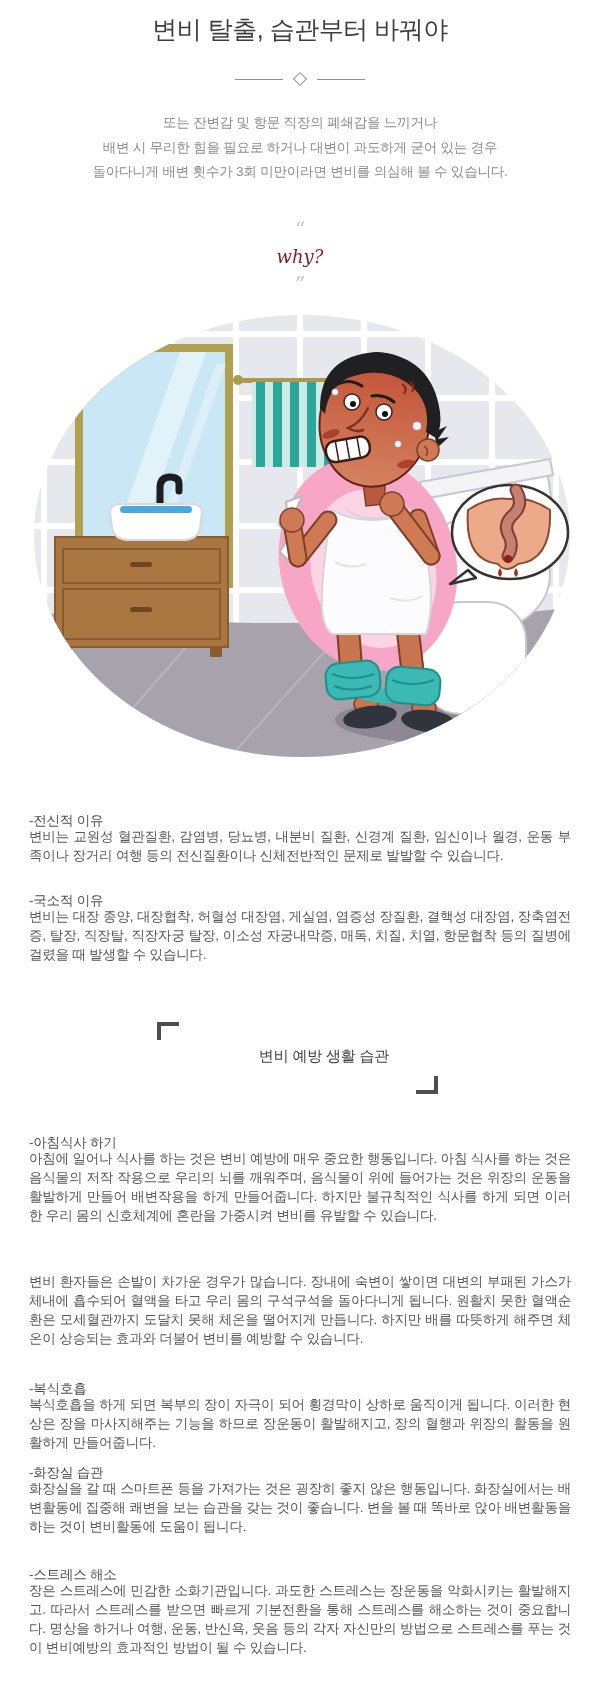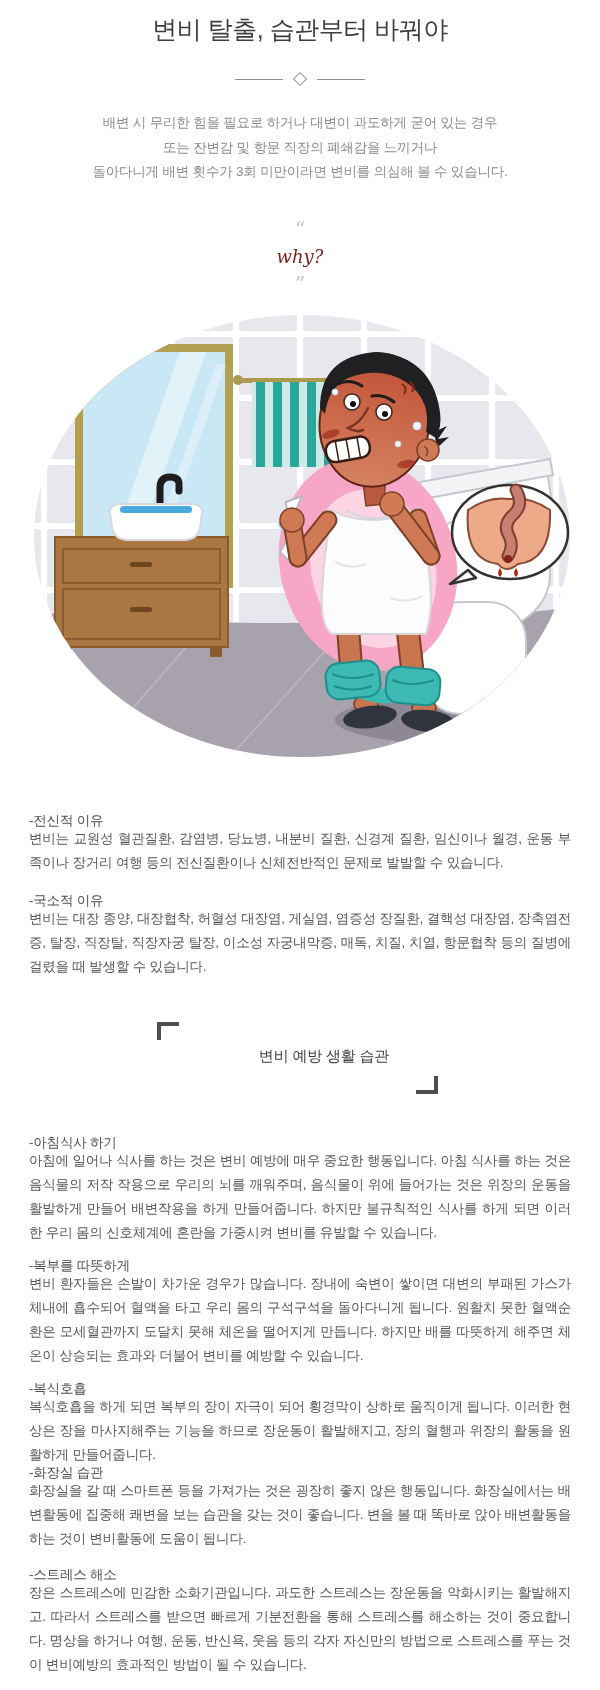--- a/index.html
+++ b/index.html
@@ -7,21 +7,21 @@
         font-family:"Liberation Sans","DejaVu Sans",sans-serif;}
   .center{position:absolute;left:0;width:600px;text-align:center;}
   .title{font-size:25px;font-weight:normal;color:#3e3e3e;letter-spacing:-0.5px;}
   .divider{position:absolute;top:74px;left:0;width:600px;display:flex;align-items:center;justify-content:center;}
   .divider .line{width:48px;height:1px;background:#8f8f8f;}
   .divider .diamond{width:8px;height:8px;border:1px solid #8f8f8f;transform:rotate(45deg);margin:0 12px;background:#fff;}
   .intro{font-size:13.5px;color:#8c8c8c;line-height:24.5px;letter-spacing:-0.2px;}
   .q{font-family:"DejaVu Serif","Liberation Serif",serif;color:#c6c6c6;font-size:21px;line-height:1;}
   .why{font-family:"DejaVu Serif","Liberation Serif",serif;font-style:italic;font-size:18px;color:#7f1d1d;}
   .sec-head{position:absolute;left:29px;width:542px;font-size:13.5px;color:#4f4f4f;letter-spacing:-0.2px;margin-top:8px;}
-  .sec-body{position:absolute;left:29px;width:542px;font-size:13.5px;color:#575757;line-height:24px;
+  .sec-body{position:absolute;left:29px;width:542px;font-size:13.5px;color:#575757;line-height:19px;
             text-align:justify;letter-spacing:-0.2px;}
   .bracket-tl{position:absolute;top:1022px;left:157px;width:18px;height:14px;
               border-top:4px solid #4e4e4e;border-left:4px solid #4e4e4e;}
   .bracket-br{position:absolute;top:1076px;left:416px;width:18px;height:14px;
               border-bottom:4px solid #4e4e4e;border-right:4px solid #4e4e4e;}
   .habits-title{font-size:15px;color:#404040;letter-spacing:-0.2px;margin-left:24px;}
   svg{display:block;}
 </style>
 </head>
 <body>
@@ -30,22 +30,22 @@
 
   <div class="center title" style="top:13px">변비 탈출, 습관부터 바꿔야</div>
 
   <div class="divider">
     <div class="line"></div>
     <div class="diamond"></div>
     <div class="line"></div>
   </div>
 
   <div class="center intro" style="top:111px">
+    <div>또는 잔변감 및 항문 직장의 폐쇄감을 느끼거나</div>
     <div>배변 시 무리한 힘을 필요로 하거나 대변이 과도하게 굳어 있는 경우</div>
-    <div>또는 잔변감 및 항문 직장의 폐쇄감을 느끼거나</div>
     <div>돌아다니게 배변 횟수가 3회 미만이라면 변비를 의심해 볼 수 있습니다.</div>
   </div>
 
   <div class="center q" style="top:219px">“</div>
   <div class="center why" style="top:246px">why?</div>
   <div class="center q" style="top:274px">”</div>
 
   <svg style="position:absolute;top:312px;left:30px" width="540" height="445" viewBox="0 0 540 445">
     <defs>
       <clipPath id="blob">
@@ -217,21 +217,20 @@
   <div class="sec-head" style="top:884px">-국소적 이유</div>
   <div class="sec-body" style="top:907px">변비는 대장 종양, 대장협착, 허혈성 대장염, 게실염, 염증성 장질환, 결핵성 대장염, 장축염전증, 탈장, 직장탈, 직장자궁 탈장, 이소성 자궁내막증, 매독, 치질, 치열, 항문협착 등의 질병에 걸렸을 때 발생할 수 있습니다.</div>
 
   <div class="bracket-tl"></div>
   <div class="center habits-title" style="top:1047px">변비 예방 생활 습관</div>
   <div class="bracket-br"></div>
 
   <div class="sec-head" style="top:1126px">-아침식사 하기</div>
   <div class="sec-body" style="top:1149px">아침에 일어나 식사를 하는 것은 변비 예방에 매우 중요한 행동입니다. 아침 식사를 하는 것은 음식물의 저작 작용으로 우리의 뇌를 깨워주며, 음식물이 위에 들어가는 것은 위장의 운동을 활발하게 만들어 배변작용을 하게 만들어줍니다. 하지만 불규칙적인 식사를 하게 되면 이러한 우리 몸의 신호체계에 혼란을 가중시켜 변비를 유발할 수 있습니다.</div>
 
-  <div class="sec-head" style="top:1249px">-복부를 따뜻하게</div>
   <div class="sec-body" style="top:1272px">변비 환자들은 손발이 차가운 경우가 많습니다. 장내에 숙변이 쌓이면 대변의 부패된 가스가 체내에 흡수되어 혈액을 타고 우리 몸의 구석구석을 돌아다니게 됩니다. 원활치 못한 혈액순환은 모세혈관까지 도달치 못해 체온을 떨어지게 만듭니다. 하지만 배를 따뜻하게 해주면 체온이 상승되는 효과와 더불어 변비를 예방할 수 있습니다.</div>
 
   <div class="sec-head" style="top:1372px">-복식호흡</div>
   <div class="sec-body" style="top:1395px">복식호흡을 하게 되면 복부의 장이 자극이 되어 횡경막이 상하로 움직이게 됩니다. 이러한 현상은 장을 마사지해주는 기능을 하므로 장운동이 활발해지고, 장의 혈행과 위장의 활동을 원활하게 만들어줍니다.</div>
 
   <div class="sec-head" style="top:1456px">-화장실 습관</div>
   <div class="sec-body" style="top:1479px">화장실을 갈 때 스마트폰 등을 가져가는 것은 굉장히 좋지 않은 행동입니다. 화장실에서는 배변활동에 집중해 쾌변을 보는 습관을 갖는 것이 좋습니다. 변을 볼 때 똑바로 앉아 배변활동을 하는 것이 변비활동에 도움이 됩니다.</div>
 
   <div class="sec-head" style="top:1558px">-스트레스 해소</div>
   <div class="sec-body" style="top:1581px">장은 스트레스에 민감한 소화기관입니다. 과도한 스트레스는 장운동을 악화시키는 활발해지고. 따라서 스트레스를 받으면 빠르게 기분전환을 통해 스트레스를 해소하는 것이 중요합니다. 명상을 하거나 여행, 운동, 반신욕, 웃음 등의 각자 자신만의 방법으로 스트레스를 푸는 것이 변비예방의 효과적인 방법이 될 수 있습니다.</div>

